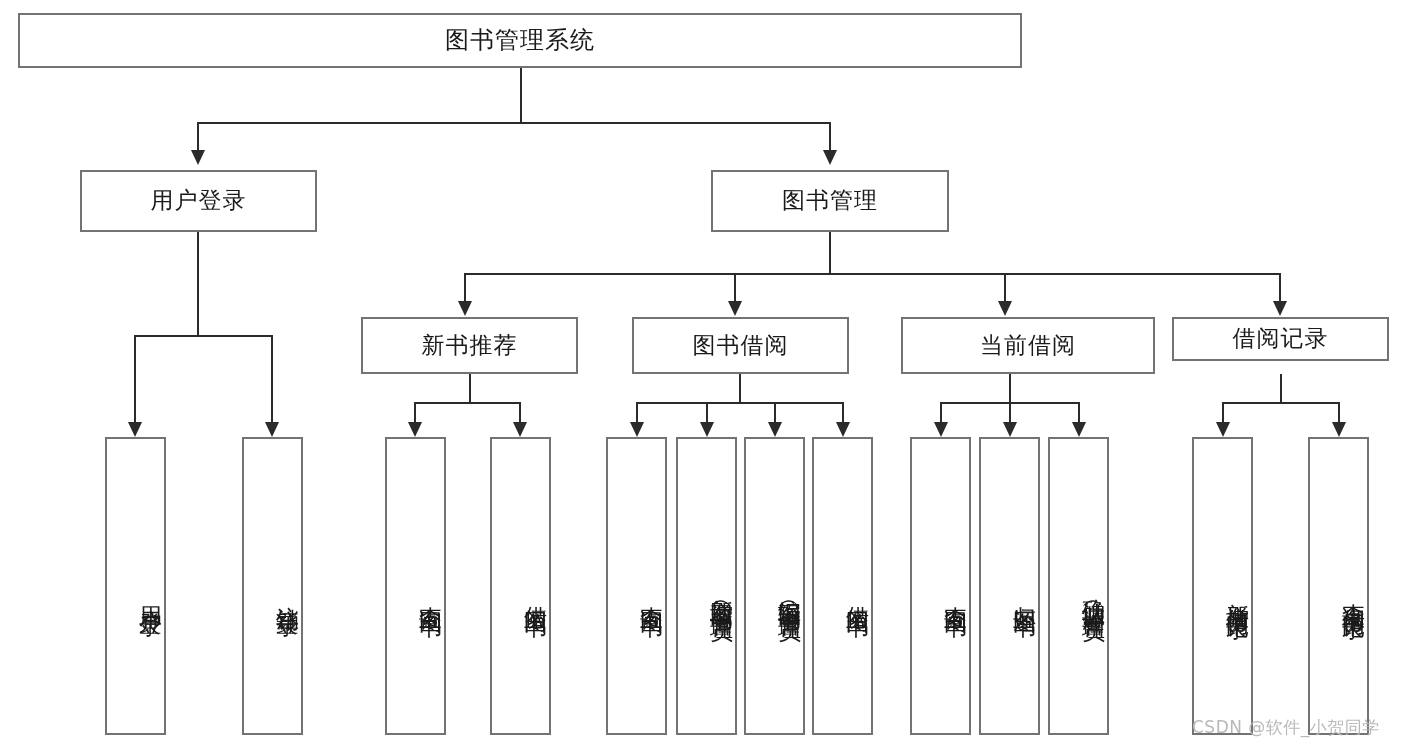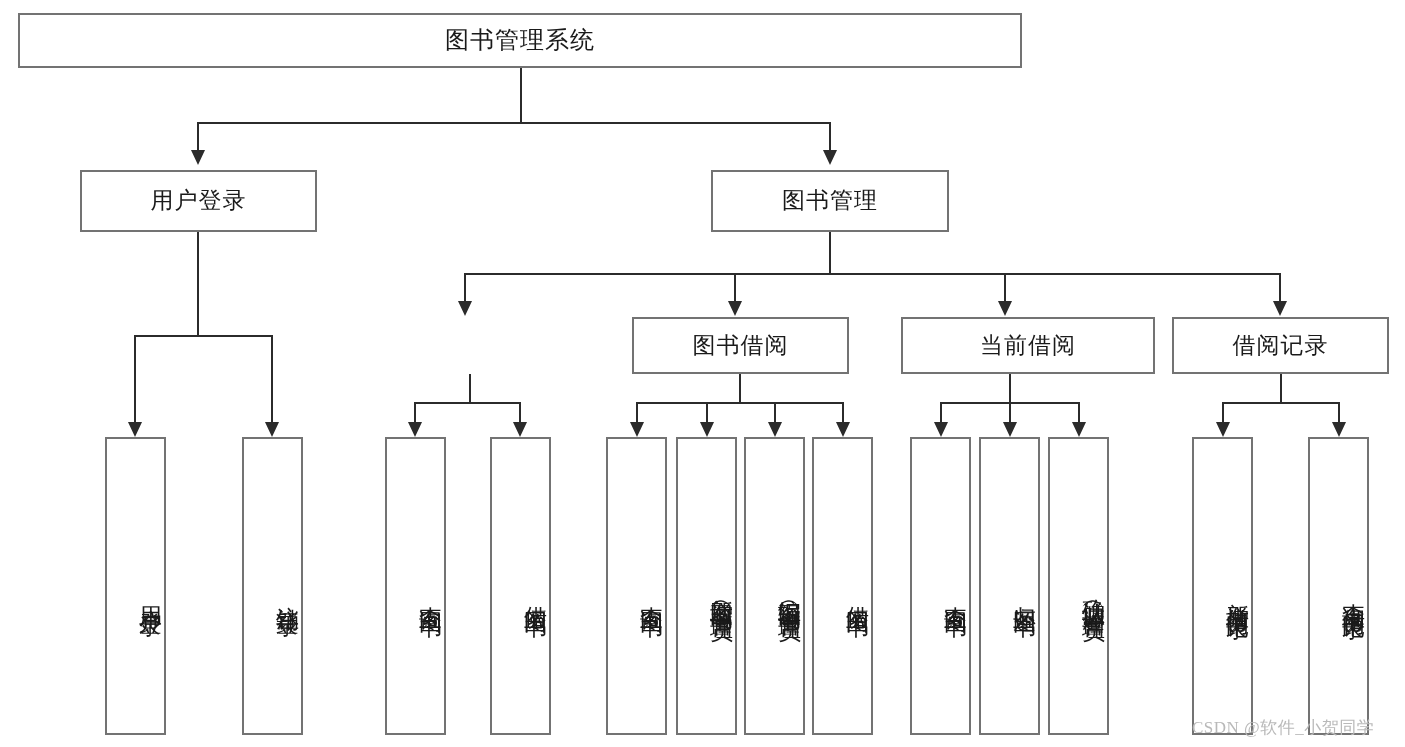--- a/index.html
+++ b/index.html
@@ -102,27 +102,30 @@
   <div class="edge hl" style="left:464px;top:273px;width:817px;height:2px;"></div>
   <div class="edge vl" style="left:464px;top:273px;width:2px;height:28px;"></div>
   <div class="arrow" style="left:458px;top:301px;"></div>
   <div class="edge vl" style="left:734px;top:273px;width:2px;height:28px;"></div>
   <div class="arrow" style="left:728px;top:301px;"></div>
   <div class="edge vl" style="left:1004px;top:273px;width:2px;height:28px;"></div>
   <div class="arrow" style="left:998px;top:301px;"></div>
   <div class="edge vl" style="left:1279px;top:273px;width:2px;height:28px;"></div>
   <div class="arrow" style="left:1273px;top:301px;"></div>
 
+  <div class="node h" style="left:361px;top:317px;width:217px;height:57px;">
+    <span>新书推荐</span>
+  </div>
   <div class="node h" style="left:632px;top:317px;width:217px;height:57px;">
     <span>图书借阅</span>
   </div>
   <div class="node h" style="left:901px;top:317px;width:254px;height:57px;">
     <span>当前借阅</span>
   </div>
-  <div class="node h" style="left:1172px;top:317px;width:217px;height:57px;">
+  <div class="node h" style="left:1172px;top:317px;width:217px;height:44px;">
     <span>借阅记录</span>
   </div>
 
   <div class="edge vl" style="left:469px;top:374px;width:2px;height:28px;"></div>
   <div class="edge hl" style="left:414px;top:402px;width:106px;height:2px;"></div>
   <div class="edge vl" style="left:414px;top:402px;width:2px;height:20px;"></div>
   <div class="arrow" style="left:408px;top:422px;"></div>
   <div class="edge vl" style="left:519px;top:402px;width:2px;height:20px;"></div>
   <div class="arrow" style="left:513px;top:422px;"></div>
 
@@ -190,15 +193,15 @@
     <span>确认归还（管理员）</span>
   </div>
 
   <div class="node v" style="left:1192px;top:437px;width:61px;height:298px;">
     <span>新增借阅记录</span>
   </div>
   <div class="node v" style="left:1308px;top:437px;width:61px;height:298px;">
     <span>查询借阅记录</span>
   </div>
 
-  <div class="watermark" style="left:1192px;top:716px;font-family:Liberation Serif, serif;">CSDN @软件_小贺同学</div>
+  <div class="watermark" style="left:1192px;top:716px;">CSDN @软件_小贺同学</div>
 
 </div>
 
 </body></html>

